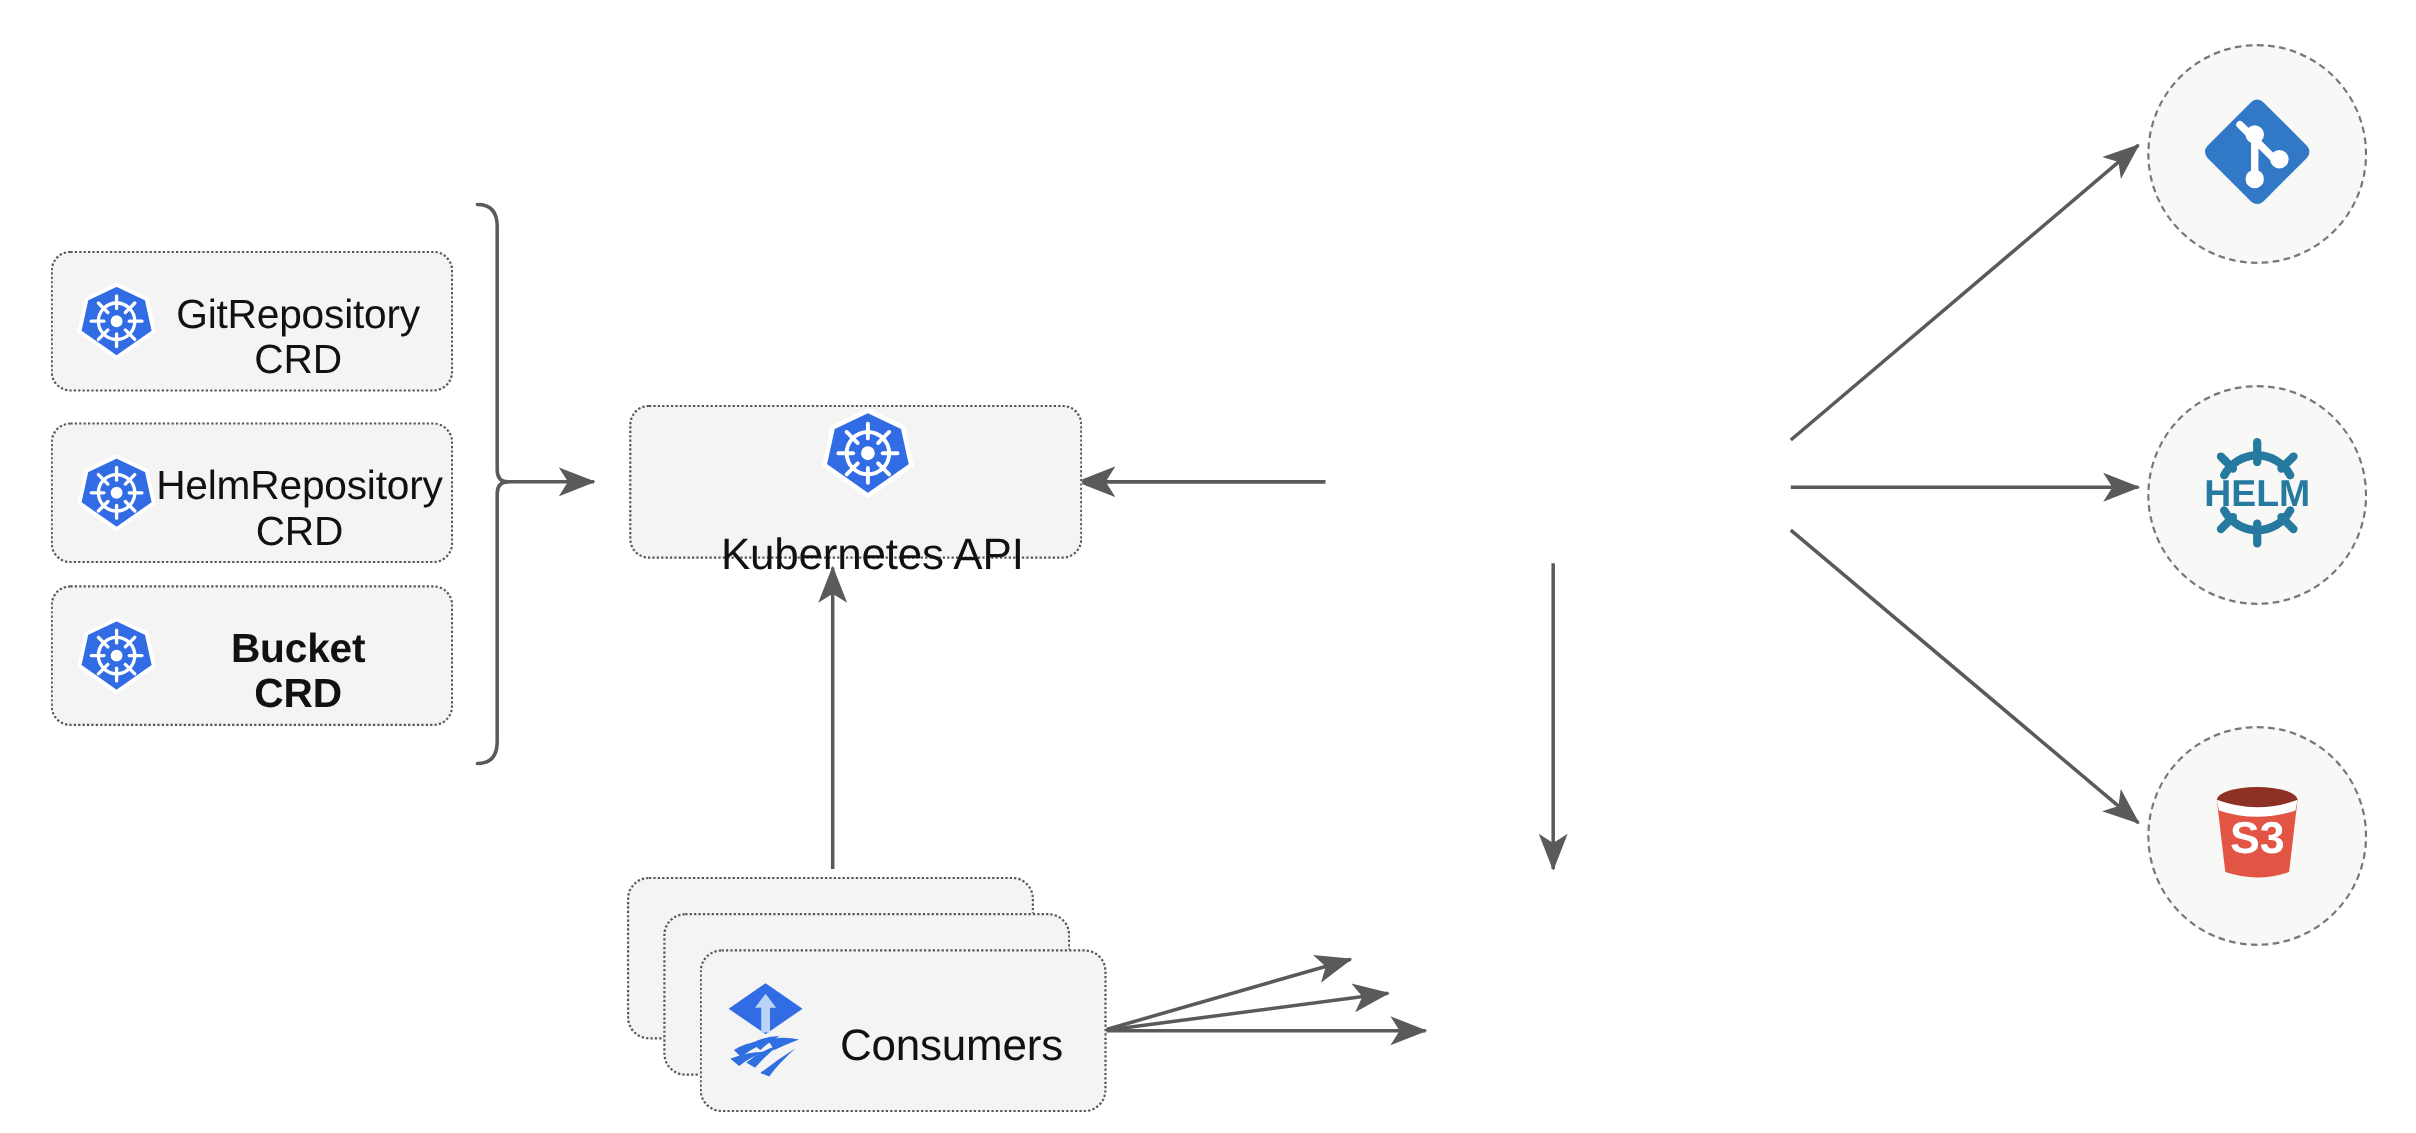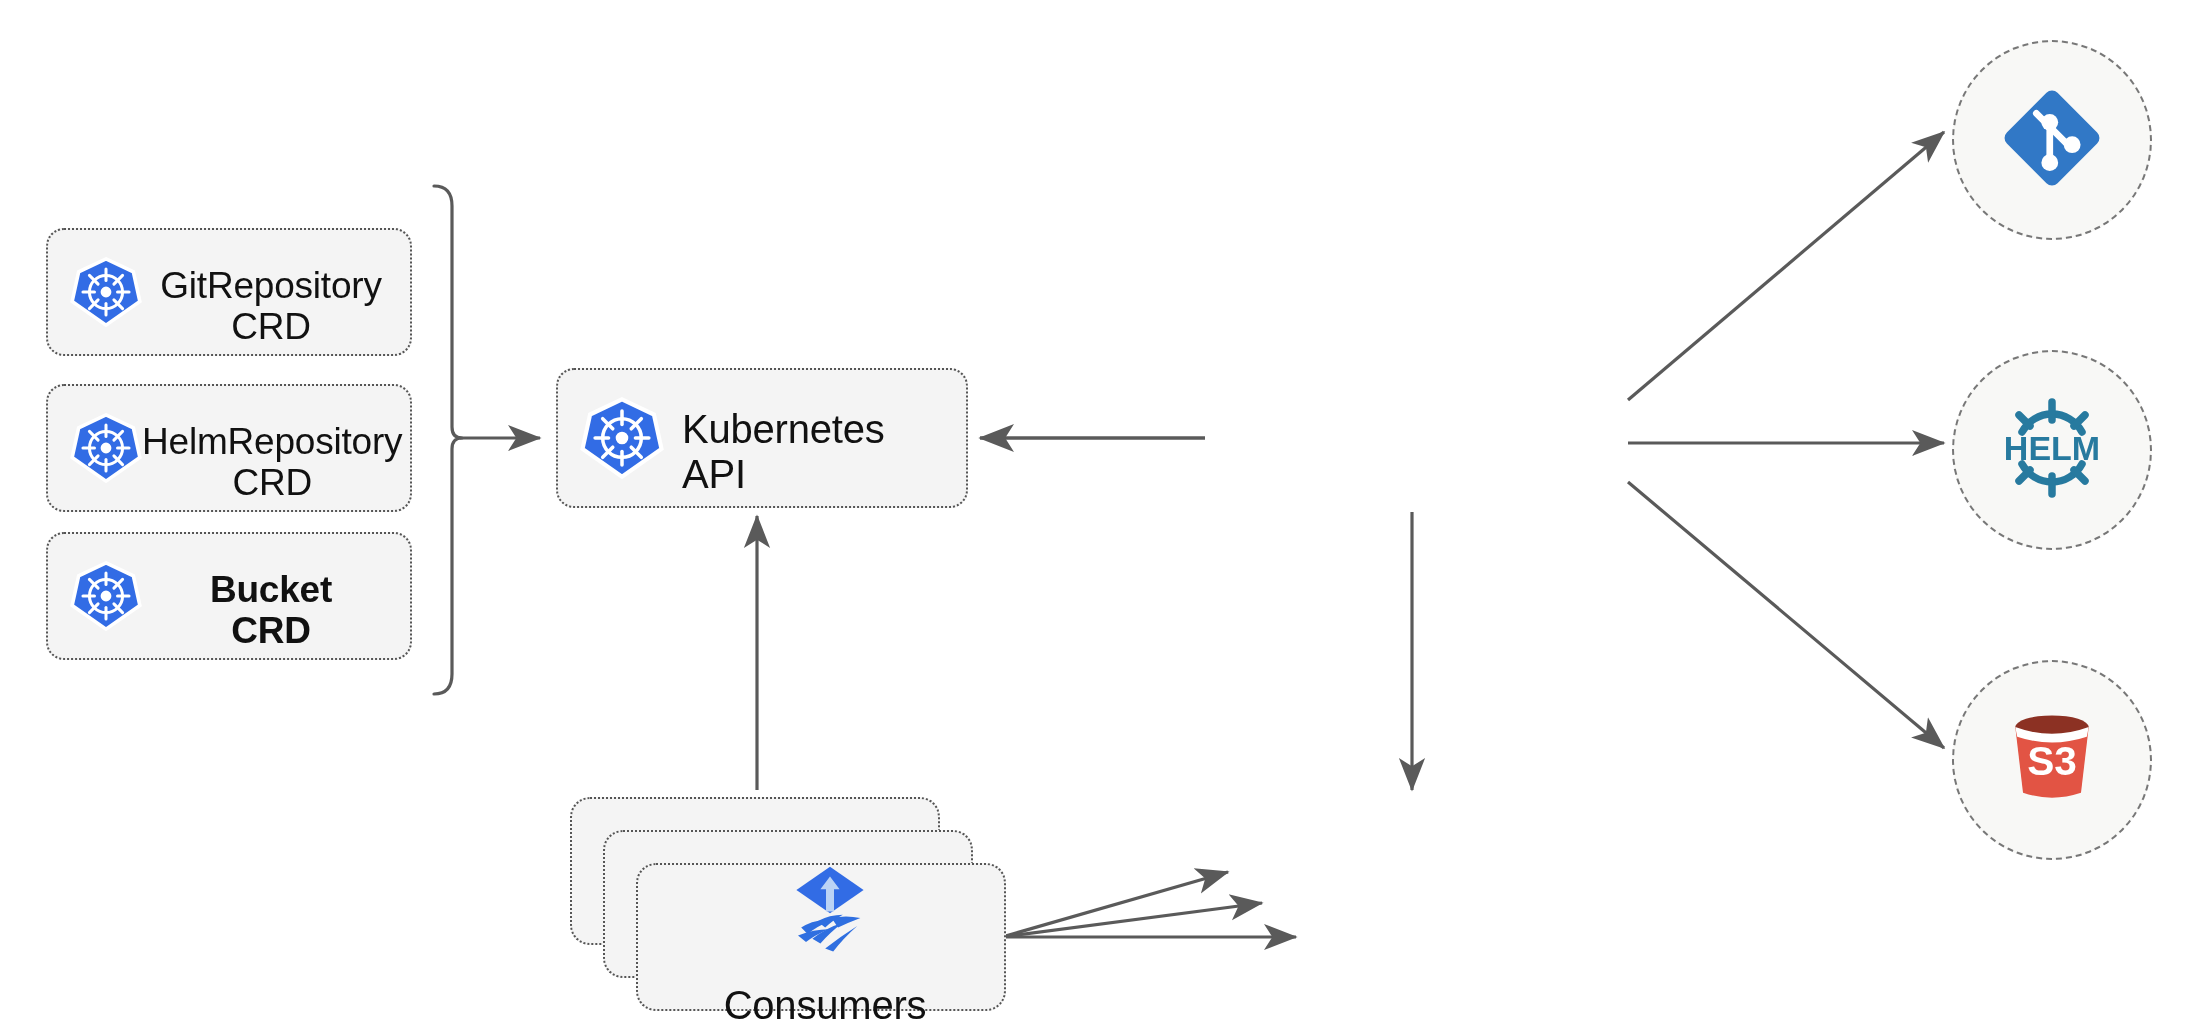--- a/index.html
+++ b/index.html
@@ -65,25 +65,26 @@
     height: 128px;
     padding-left: 22px;
   }
   .crd .node-label { font-size: 37px; }
   #crd-git   { top: 228px; }
   #crd-helm  { top: 384px; align-items: center; }
   #crd-bucket{ top: 532px; font-weight: bold; }
 
   
   #k8s-api {
-    left: 556px;
+    left: 572px;
     top: 368px;
     width: 412px;
     height: 140px;
     padding-left: 22px;
+    flex-direction: column;
   }
   #k8s-api .node-label { font-size: 40px; text-align: left; padding-left: 18px; }
 
   
   #source-controller {
     left: 1212px;
     top: 368px;
     width: 412px;
     height: 140px;
     padding-left: 34px;
@@ -92,21 +93,21 @@
 
   
   .stackwrap { position: absolute; }
   .stackwrap .node { border-radius: 20px; }
 
   #consumers-wrap { left: 570px; top: 797px; width: 430px; height: 200px; }
   #artifacts-wrap { left: 1235px; top: 797px; width: 430px; height: 200px; }
 
   .stack-l1 { left: 0;   top: 0;   width: 370px; height: 148px; }
   .stack-l2 { left: 33px; top: 33px; width: 370px; height: 148px; }
-  .stack-l3 { left: 66px; top: 66px; width: 370px; height: 148px; padding-left: 18px; flex-direction: column; }
+  .stack-l3 { left: 66px; top: 66px; width: 370px; height: 148px; padding-left: 18px; }
 
   #consumers-wrap .stack-l3 .node-label { font-size: 40px; }
   #artifacts-wrap .stack-l3 .node-label { font-size: 40px; }
 
   
   .circle-node {
     position: absolute;
     box-sizing: border-box;
     width: 200px;
     height: 200px;

